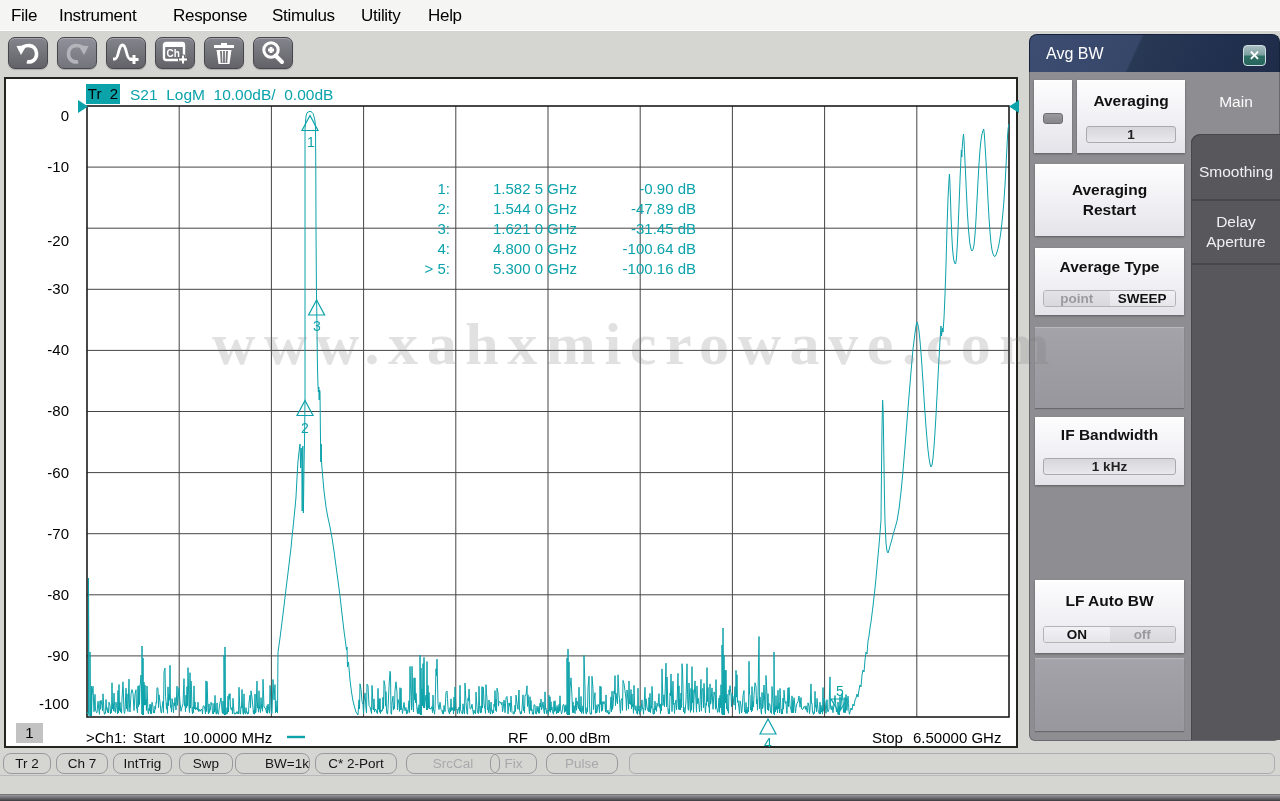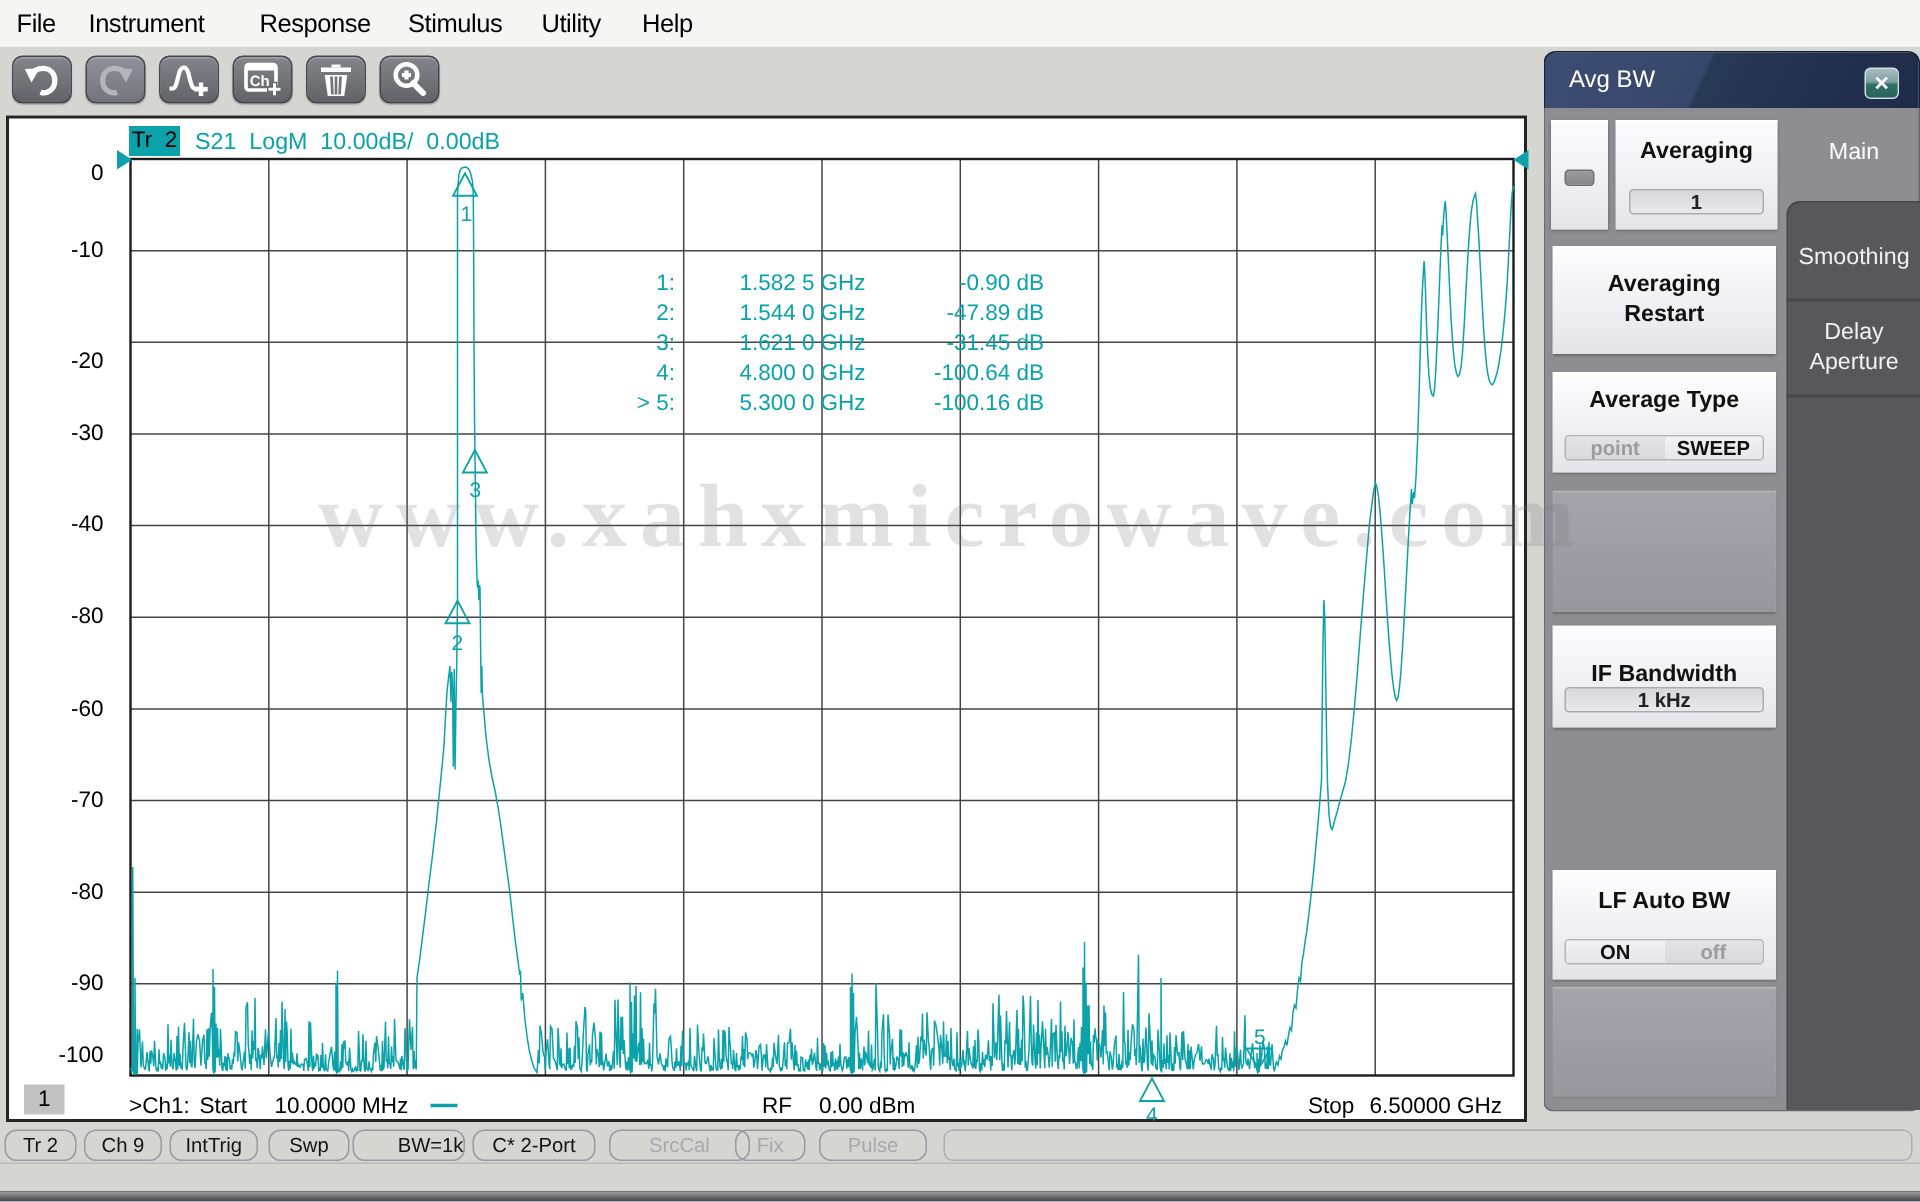--- a/index.html
+++ b/index.html
@@ -258,35 +258,35 @@
       <div class="ibox" style="left:9px; top:46px; width:90px;">1</div>
     </div>
     <div class="pbtn" style="top:92px; height:72px; padding-top:16px; line-height:20px;">Averaging<br>Restart</div>
     <div class="pbtn" style="top:176px; height:67px; padding-top:10px;">Average Type
       <div class="tgl" style="top:42px;">
           <div class="off sel" style="left:0; width:50%; color:#9a9a9f;">point</div>
           <div class="on" style="left:50%; color:#111;">SWEEP</div>
         </div>
     </div>
     <div class="pbtn gray" style="top:255px; height:81px;"></div>
-    <div class="pbtn" style="top:345px; height:68px; padding-top:24px;">IF Bandwidth
+    <div class="pbtn" style="top:345px; height:68px; padding-top:9px;">IF Bandwidth
       <div class="ibox" style="top:41px;">1 kHz</div>
     </div>
     <div class="pbtn" style="top:508px; height:73px; padding-top:12px;">LF Auto BW
       <div class="tgl" style="top:46px;">
           <div class="on sel" style="left:0;">ON</div>
           <div class="off" style="left:50%;">off</div>
         </div>
     </div>
     <div class="pbtn gray" style="top:586px; height:73px;"></div>
   </div>
 </div>
 
 <div class="sbtn" style="left:3px; width:48px;">Tr 2</div>
-<div class="sbtn" style="left:56px; width:52px;">Ch 9</div>
+<div class="sbtn" style="left:56px; width:52px;">Ch 7</div>
 <div class="sbtn" style="left:113px; width:59px;">IntTrig</div>
 <div class="sbtn" style="left:179px; width:54px;">Swp</div>
 <div class="sbtn" style="left:235px; width:75px;text-align:right;">BW=1k</div>
 <div class="sbtn" style="left:315px; width:82px;">C* 2-Port</div>
 <div class="sbtn dis" style="left:406px; width:94px;">SrcCal</div>
 <div class="sbtn dis" style="left:490px; width:47px;">Fix</div>
 <div class="sbtn dis" style="left:546px; width:72px;">Pulse</div>
 <div id="sfield"></div>
 <div id="strip2"></div>
 <div id="strip3"></div>

